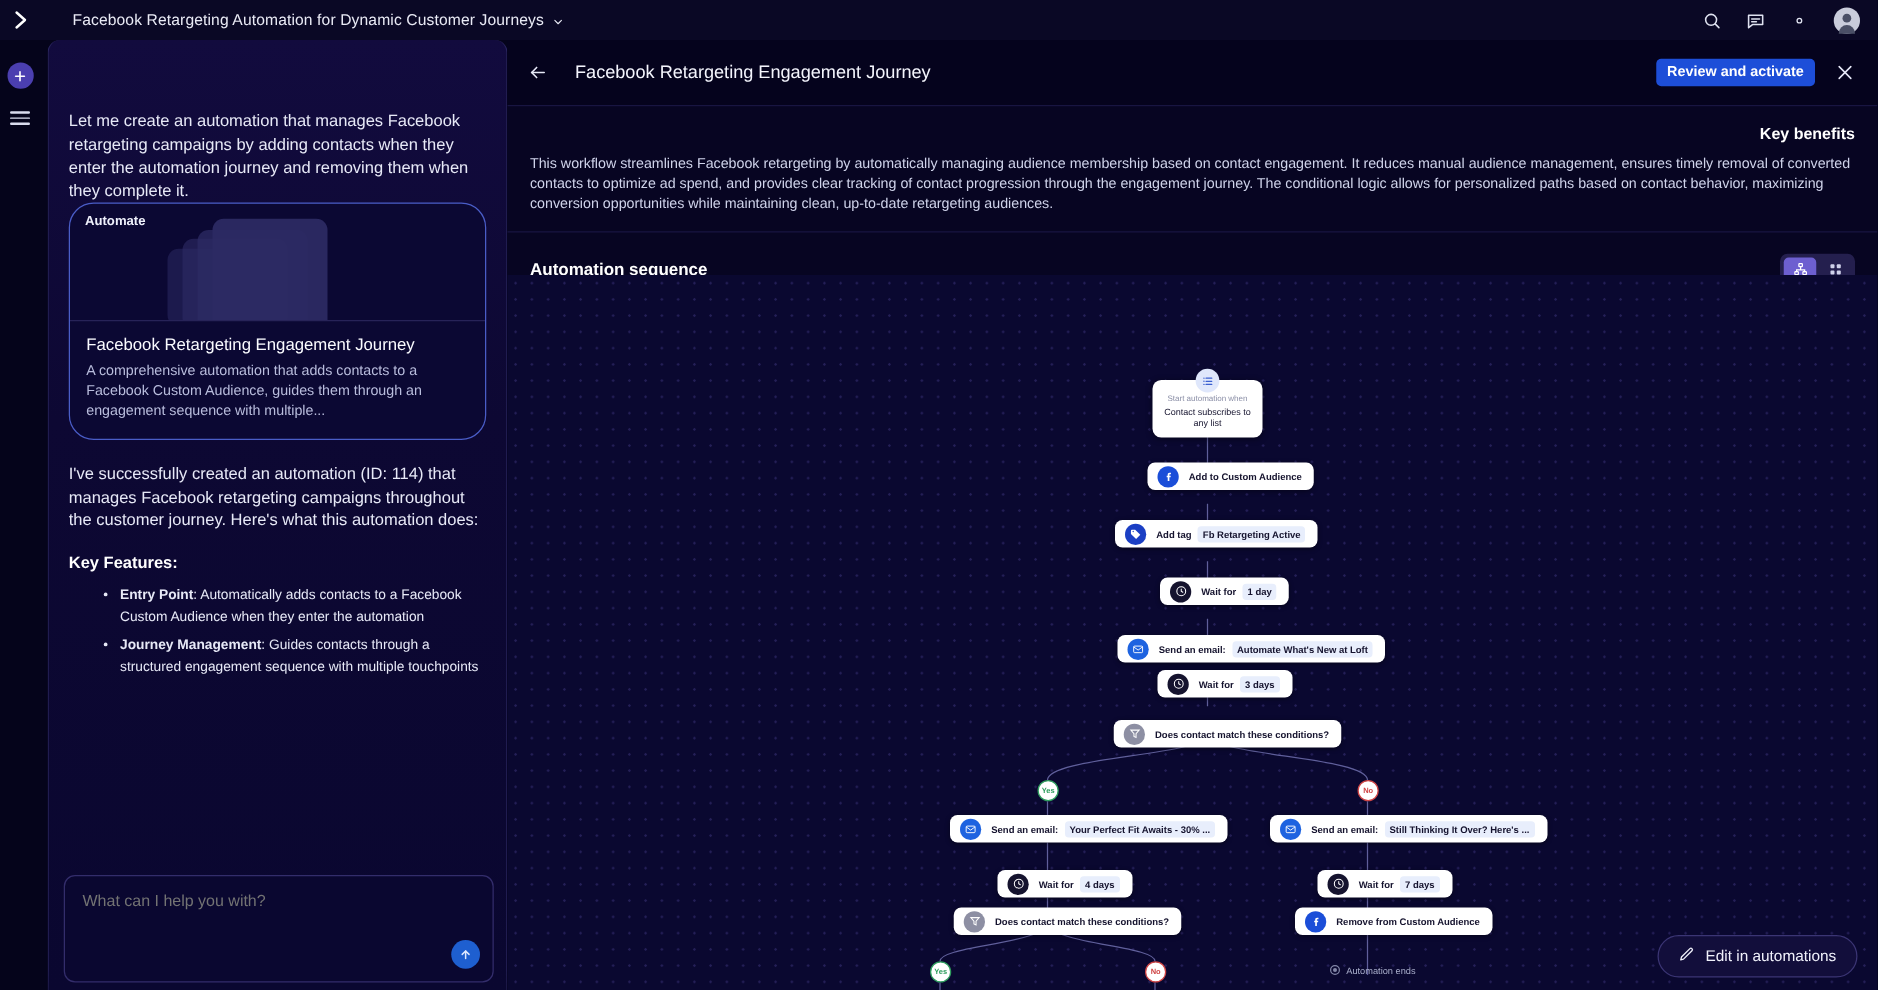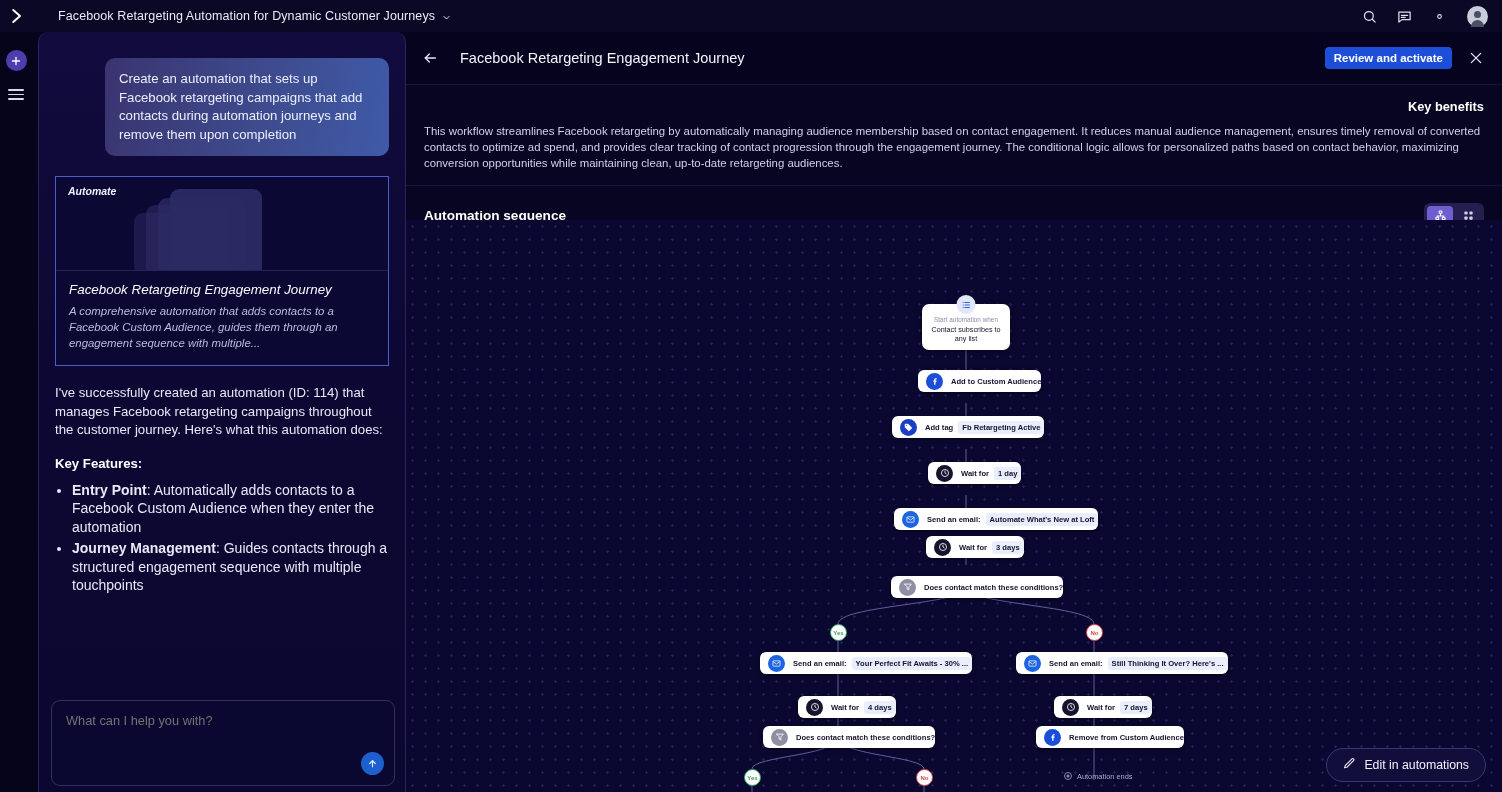--- a/index.html
+++ b/index.html
@@ -77,43 +77,42 @@
     background: linear-gradient(100deg, #3a3470 0%, #3e4d90 60%, #3f5aa8 100%);
     border-radius: 10px;
     padding: 12px 14px;
     color: #eceefb; font-size: 13.2px; line-height: 18.5px;
   }
   .assist-text {
     margin: 44px 0 0 0;
     color: #e7e9f7; font-size: 13.2px; line-height: 18.5px;
   }
   .auto-card {
-    margin-top: 20px;
-    border: 1px solid #4a5dc7; border-radius: 0;
-    background: #0b0833; overflow: hidden; font-style: italic;
+    border: 1px solid #4a5dc7; border-radius: 20px;
+    background: #0b0833; overflow: hidden;
   }
   .auto-card-top { position: relative; height: 93px; padding: 8px 12px; overflow: hidden; }
   .auto-card-label { font-size: 10.5px; font-weight: bold; color: #eef0fb; position: relative; z-index:3;}
   .stack { position: absolute; left: 78px; top: 10px; }
   .stack i {
     position: absolute; display:block; border-radius: 9px;
     background: #2c2a63;
   }
   .s1 { width: 80px; height: 62px; left: 0;  top: 26px; opacity:.55;}
   .s2 { width: 84px; height: 72px; left: 12px; top: 18px; opacity:.65;}
   .s3 { width: 88px; height: 80px; left: 24px; top: 11px; opacity:.78;}
   .s4 { width: 92px; height: 92px; left: 36px; top: 2px; opacity:.95;}
   .auto-card-bot { border-top: 1px solid #272358; padding: 11px 13px 14px 13px; }
   .auto-card-title { font-size: 13.4px; color: #fafbff; margin-bottom: 6px; }
   .auto-card-desc { font-size: 11.4px; color: #b9bddd; line-height: 16px; }
 
   .assist-text2 { margin-top: 18px; color: #e7e9f7; font-size: 13.2px; line-height: 18.5px; }
   .kf-title { margin-top: 16px; font-size: 13.2px; font-weight: bold; color: #ffffff; }
   ul.kf { margin: 10px 0 0 17px; }
-  ul.kf li { color: #e7e9f7; font-size: 14px; line-height: 18.6px; margin-bottom: 3px; }
+  ul.kf li { color: #e7e9f7; font-size: 11px; line-height: 18.6px; margin-bottom: 3px; margin-left: 24px; }
   ul.kf li b { font-weight: bold; }
 
   .composer {
     position: absolute; left: 12px; bottom: 6px; width: 344px; height: 86px;
     border: 1px solid #332d6b; border-radius: 9px;
     background: #0a0730;
   }
   .composer-ph {
     position: absolute; left: 14px; top: 12px;
     font-size: 12.8px; color: #737373;
@@ -171,21 +170,21 @@
   .flow { position: absolute; inset: 0; }
   svg.edges { position: absolute; inset: 0; width: 100%; height: 100%; }
 
   .node {
     position: absolute;
     background: #ffffff;
     border-radius: 6px;
     box-shadow: 0 1px 4px rgba(0,0,0,.45);
     display: flex; align-items: center;
     height: 22px;
-    padding-right: 0;
+    padding-right: 10px;
     white-space: nowrap;
   }
   .node .nico {
     width: 17px; height: 17px; border-radius: 50%;
     margin: 0 8px; flex: none;
     display: flex; align-items: center; justify-content: center;
     color: #fff;
   }
   .ico-fb { background: #1b4ed8; }
   .ico-tag { background: #1b3fc4; }
@@ -290,24 +289,22 @@
   <div class="rail-menu">
     <span></span>
       <span></span>
       <span></span>
   </div>
 </div>
 
 <div class="chat-panel">
   <div class="chat-scroll">
 
-    <div class="user-bubble">
-      <span>Create an automation that sets up Facebook retargeting campaigns that add contacts during automation journeys and remove them upon completion</span>
-    </div>
-
+
+    <div class="assist-text">Let me create an automation that manages Facebook retargeting campaigns by adding contacts when they enter the automation journey and removing them when they complete it.</div>
 
     <div class="auto-card">
       <div class="auto-card-top">
         <div class="auto-card-label">Automate</div>
         <div class="stack">
           <i class="s1"></i>
             <i class="s2"></i>
             <i class="s3"></i>
             <i class="s4"></i>
         </div>

